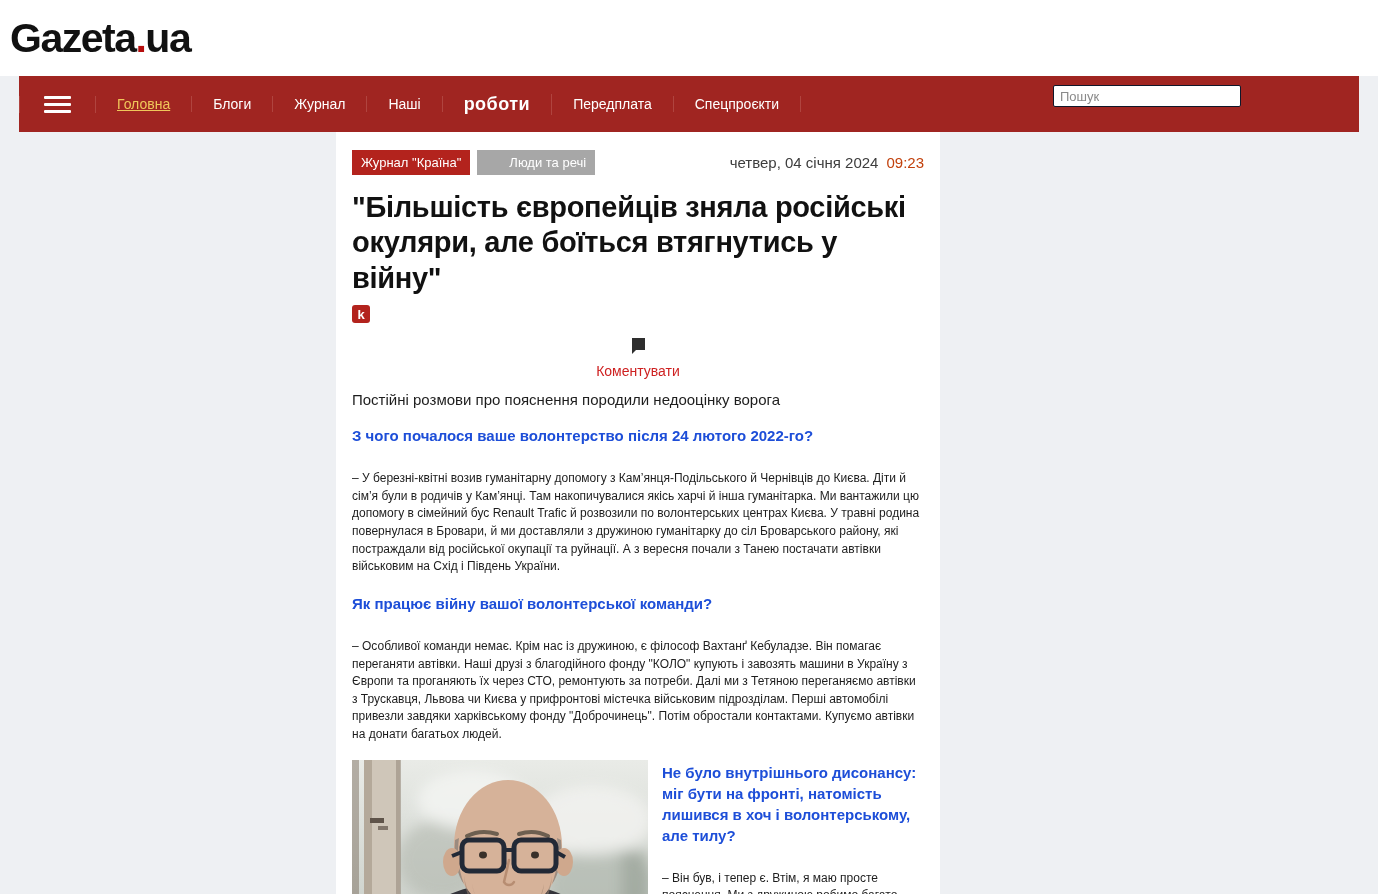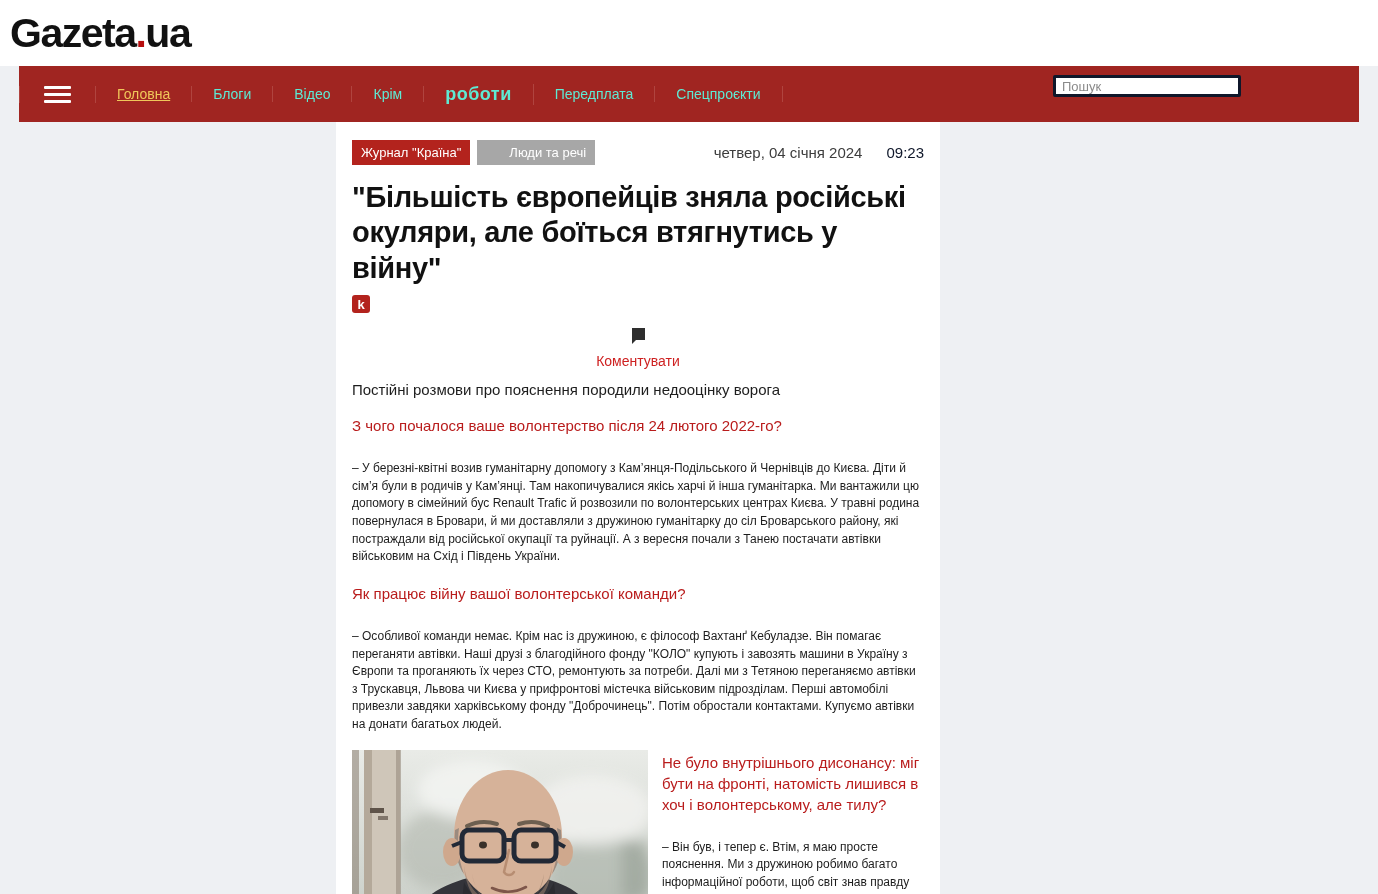--- a/index.html
+++ b/index.html
@@ -4,21 +4,21 @@
 <style>
   * { margin: 0; padding: 0; box-sizing: border-box; }
   html, body {
     width: 1378px; height: 894px;
     overflow: hidden;
     background: #eef0f3;
     font-family: "Liberation Sans", sans-serif;
   }
   
   .site-header {
-    height: 66px;
+    height: 76px;
     background: #ffffff;
     display: flex;
     align-items: center;
     padding-left: 10px;
   }
   .logo {
     font-size: 41px;
     font-weight: bold;
     color: #111;
     letter-spacing: -1.5px;
@@ -32,36 +32,36 @@
     background: #a02521;
     display: flex;
     align-items: center;
     position: relative;
   }
   .nav-seg {
     display: flex;
     align-items: center;
     padding: 0 21px;
     border-right: 1px solid #b0443f;
-    color: #5eead4;
+    color: #ffffff;
     font-size: 14px;
     cursor: pointer;
     white-space: nowrap;
   }
   .nav-seg:first-child { border-left: 1px solid #b0443f; }
   .nav-link { text-decoration: none; }
   .nav-link.active { color: #f0c75a; text-decoration: underline; }
   .kraina-logo-seg { font-weight: bold; font-size: 18px; letter-spacing: 0.5px; }
   .hamburger { flex-direction: column; justify-content: center; gap: 4px; padding: 0 24px; }
   .hamburger .bar { width: 27px; height: 3px; background: #fff; border-radius: 1px; }
   .search-input {
     position: absolute;
     right: 118px; top: 9px;
     width: 188px; height: 22px;
-    border: 3px solid #0f172a;
+    border: 1px solid #0f172a;
     border-radius: 2px;
     background: #fff;
     font-size: 13px;
     padding: 0 6px;
     color: #333;
     font-family: "Liberation Sans", sans-serif;
   }
   .search-input::placeholder { color: #8a8a8a; }
   
   .content {
@@ -74,21 +74,21 @@
   .meta-row { display: flex; align-items: center; gap: 7px; }
   .tag {
     color: #fff; font-size: 13px;
     padding: 5px 9px;
     cursor: pointer;
     white-space: nowrap;
   }
   .tag-red { background: #b3231d; }
   .tag-gray { background: #a7a7a7; padding-left: 32px; }
   .datetime { margin-left: auto; font-size: 15px; color: #3d3d3d; }
-  .datetime .time { color: #0f172a; margin-left: 24px; }
+  .datetime .time { color: #c2410c; margin-left: 8px; }
   h1.article-title {
     margin-top: 15px;
     font-size: 29px;
     line-height: 1.22;
     font-weight: bold;
     color: #111;
     letter-spacing: -0.3px;
   }
   .k-badge {
     margin-top: 9px;
@@ -104,22 +104,22 @@
     margin-top: 14px;
     display: flex; align-items: center; gap: 9px;
     color: #ce2121; font-size: 14px;
     cursor: pointer;
     flex-direction: column;
   }
   .comment-icon { display: block; width: 15px; height: 17px; }
   p.lead { margin-top: 12px; font-size: 15px; color: #1d1d1d; }
   p.question {
     margin-top: 17px;
-    font-size: 15px; font-weight: normal;
-    color: #b91c1c; line-height: 1.4;
+    font-size: 15px; font-weight: bold;
+    color: #1d4ed8; line-height: 1.4;
   }
   p.answer {
     margin-top: 24px;
     font-size: 12px; color: #1d1d1d;
     line-height: 1.47;
   }
   .media-row { margin-top: 16px; display: flex; gap: 14px; }
   figure.photo-fig { width: 296px; flex: 0 0 296px; }
   .photo-svg { display: block; width: 296px; height: 190px; }
   .side-col { flex: 1; min-width: 0; }
@@ -133,22 +133,22 @@
 </header>
 
 <nav class="nav-bar">
   <div class="nav-seg hamburger">
     <span class="bar"></span>
     <span class="bar"></span>
     <span class="bar"></span>
   </div>
   <div class="nav-seg nav-link active">Головна</div>
   <div class="nav-seg nav-link">Блоги</div>
-  <div class="nav-seg nav-link">Відео</div>
-  <div class="nav-seg nav-link">Крім</div>
+  <div class="nav-seg nav-link">Журнал</div>
+  <div class="nav-seg nav-link">Наші</div>
   <div class="nav-seg nav-link kraina-logo-seg">роботи</div>
   <div class="nav-seg nav-link">Передплата</div>
   <div class="nav-seg nav-link">Спецпроєкти</div>
   <input class="search-input" type="text" placeholder="Пошук" style="">
 </nav>
 
 <main class="content">
   <div class="meta-row">
     <span class="tag tag-red">Журнал "Країна"</span>
     <span class="tag tag-gray">Люди та речі</span>

